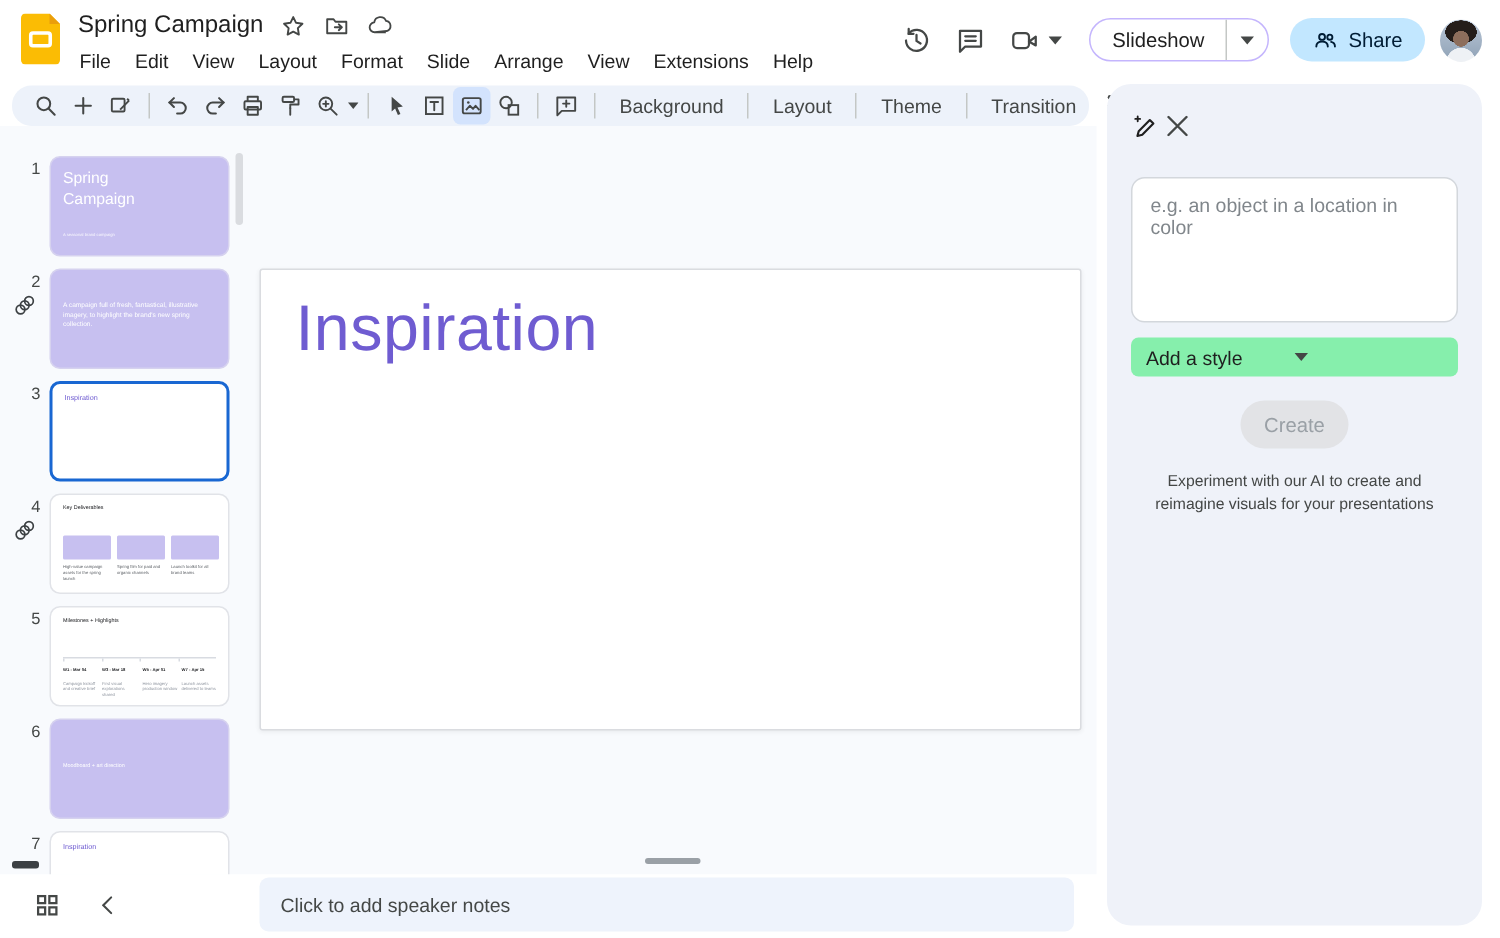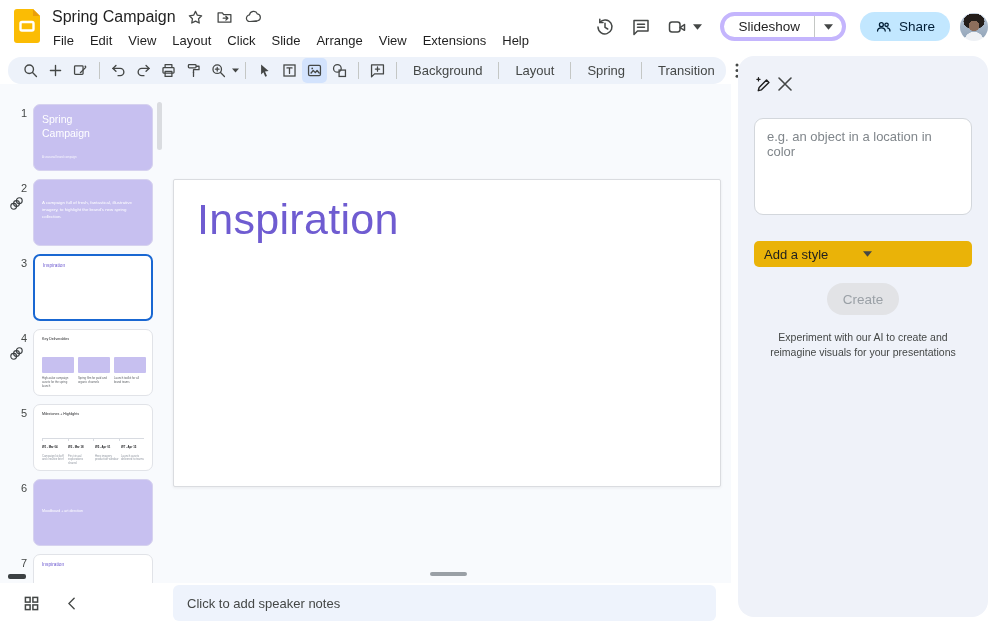--- a/index.html
+++ b/index.html
@@ -18,21 +18,21 @@
   .logo{position:absolute;left:14px;top:9px;width:26px;height:35px;}
   .head-left{position:absolute;left:52px;top:6px;}
   .title-row{display:flex;align-items:center;gap:11px;height:22px;}
   .doc-title{font-size:16px;color:var(--ink);}
   .mini-ic{width:18px;height:18px;display:flex;align-items:center;justify-content:center;}
   .menu-row{display:flex;margin-top:3px;margin-left:-7px;}
   .menu-item{font-size:13px;color:var(--ink);padding:2px 8px;border-radius:4px;cursor:default;}
   .head-right{position:absolute;right:12px;top:12px;display:flex;align-items:center;gap:10px;}
   .icon-btn{width:26px;height:26px;display:flex;align-items:center;justify-content:center;border:none;background:transparent;}
   .meet-group{display:flex;align-items:center;gap:3px;margin-right:8px;}
-  .slideshow-btn{display:flex;align-items:center;height:29px;border:4px solid #c4b5fd;border-radius:15px;background:#fff;overflow:hidden;margin-right:4px;}
+  .slideshow-btn{display:flex;align-items:center;height:29px;border:1px solid #c4b5fd;border-radius:15px;background:#fff;overflow:hidden;margin-right:4px;}
   .slideshow-main{padding:0 14px;font-size:13.5px;color:var(--ink);height:100%;display:flex;align-items:center;}
   .slideshow-arrow{width:28px;height:100%;display:flex;align-items:center;justify-content:center;border-left:1px solid #c4c7c5;}
   .share-btn{display:flex;align-items:center;gap:7px;height:29px;padding:0 15px;border-radius:15px;background:var(--share_bg);border:none;}
   .share-btn span{font-size:13.5px;font-weight:500;color:var(--share_fg);}
   .avatar{width:28px;height:28px;border-radius:50%;overflow:hidden;
     background:
       radial-gradient(circle at 50% 102%, #eef1f5 0 30%, transparent 31%),
       radial-gradient(circle at 50% 46%, #8d6e5c 0 25%, transparent 26%),
       radial-gradient(ellipse 62% 46% at 50% 30%, #241d1a 0 60%, transparent 61%),
       linear-gradient(180deg,#b9c6d6,#8fa2b6);}
@@ -96,21 +96,21 @@
     display:flex;align-items:center;padding:0 14px;font-size:13px;color:var(--muted);}
 
   
   .panel{position:absolute;left:738px;top:56px;width:250px;height:561px;background:var(--panel_bg);border-radius:16px;padding:16px 16px 0 16px;}
   .panel-head{display:flex;align-items:center;}
   .panel-title{flex:1;margin-left:11px;font-size:15px;font-weight:500;color:var(--ink);}
   .panel-close{width:24px;height:24px;border:none;background:transparent;display:flex;align-items:center;justify-content:center;}
   .panel-input{margin-top:22px;width:218px;height:97px;background:#fff;border:1px solid #d3d7dc;border-radius:9px;
     padding:10px 12px;font-size:13px;color:var(--ink);resize:none;outline:none;display:block;}
   .panel-input::placeholder{color:var(--faint);}
-  .style-select{margin-top:26px;width:218px;height:26px;background:#eab308;border:none;border-radius:5px;
+  .style-select{margin-top:10px;width:218px;height:26px;background:#86efac;border:none;border-radius:5px;
     display:flex;align-items:center;padding:0 10px;}
   .style-select span{flex:1;font-size:13px;color:var(--ink);text-align:left;}
   .create-btn{display:block;margin:16px auto 0 auto;width:72px;height:32px;border-radius:16px;border:none;
     background:#e2e3e6;color:#9aa0a6;font-size:13.5px;text-align:center;}
   .panel-caption{margin-top:15px;font-size:10.5px;line-height:1.45;color:var(--muted);text-align:center;padding:0 14px;}
 
   svg{display:block;}
 </style>
 </head>
 <body>
@@ -143,21 +143,21 @@
           <svg viewBox="0 0 22 16" width="19" height="14" fill="none" stroke="#444746" stroke-width="1.5" stroke-linejoin="round">
               <path d="M6 13.5 a4 4 0 0 1-.5-8 5 5 0 0 1 9.6-1.2 4.2 4.2 0 0 1 .6 8.2 z M6 13.5 h9"></path>
             </svg>
         </span>
       </div>
       <nav class="menu-row">
         <span class="menu-item">File</span>
         <span class="menu-item">Edit</span>
         <span class="menu-item">View</span>
         <span class="menu-item">Layout</span>
-        <span class="menu-item">Click</span>
+        <span class="menu-item">Format</span>
         <span class="menu-item">Slide</span>
         <span class="menu-item">Arrange</span>
         <span class="menu-item">View</span>
         <span class="menu-item">Extensions</span>
         <span class="menu-item">Help</span>
       </nav>
     </div>
     <div class="head-right">
       <button class="icon-btn">
         <svg viewBox="0 0 20 20" width="20" height="20" fill="none" stroke="#444746" stroke-width="1.5" stroke-linecap="round">
@@ -295,21 +295,21 @@
       <svg viewBox="0 0 20 20" width="17" height="17" fill="none" stroke="#444746" stroke-width="1.5" stroke-linejoin="round">
           <path d="M3 3.5 h14 v10.5 h-10.5 l-3.5 3.5z"></path>
           <path d="M10 5.8 v5 M7.5 8.3 h5" stroke-linecap="round"></path>
         </svg>
     </button>
     <div class="tb-sep"></div>
     <button class="tb-label">Background</button>
     <div class="tb-sep"></div>
     <button class="tb-label">Layout</button>
     <div class="tb-sep"></div>
-    <button class="tb-label">Spring</button>
+    <button class="tb-label">Theme</button>
     <div class="tb-sep"></div>
     <button class="tb-label">Transition</button>
     <button class="tb-btn">
       <svg viewBox="0 0 4 16" width="4" height="15">
           <circle cx="2" cy="2" r="1.6" fill="#444746"></circle>
           <circle cx="2" cy="8" r="1.6" fill="#444746"></circle>
           <circle cx="2" cy="14" r="1.6" fill="#444746"></circle>
         </svg>
     </button>
     <div class="tb-right">

